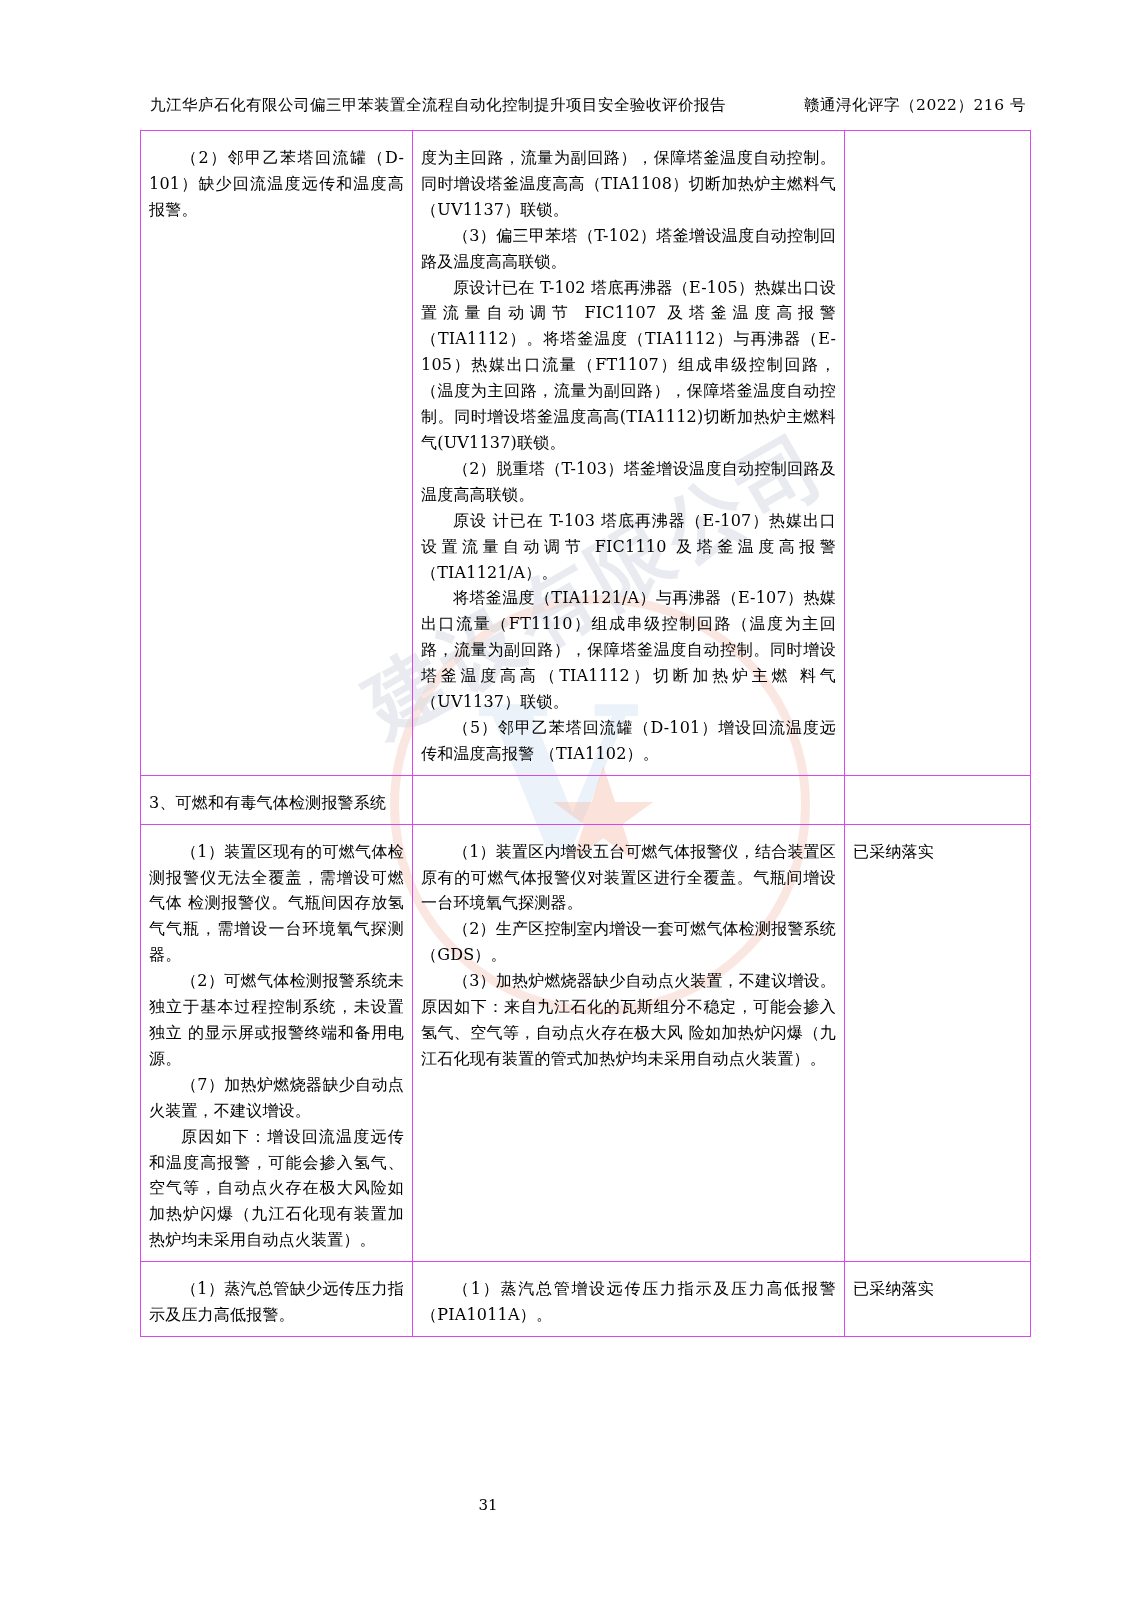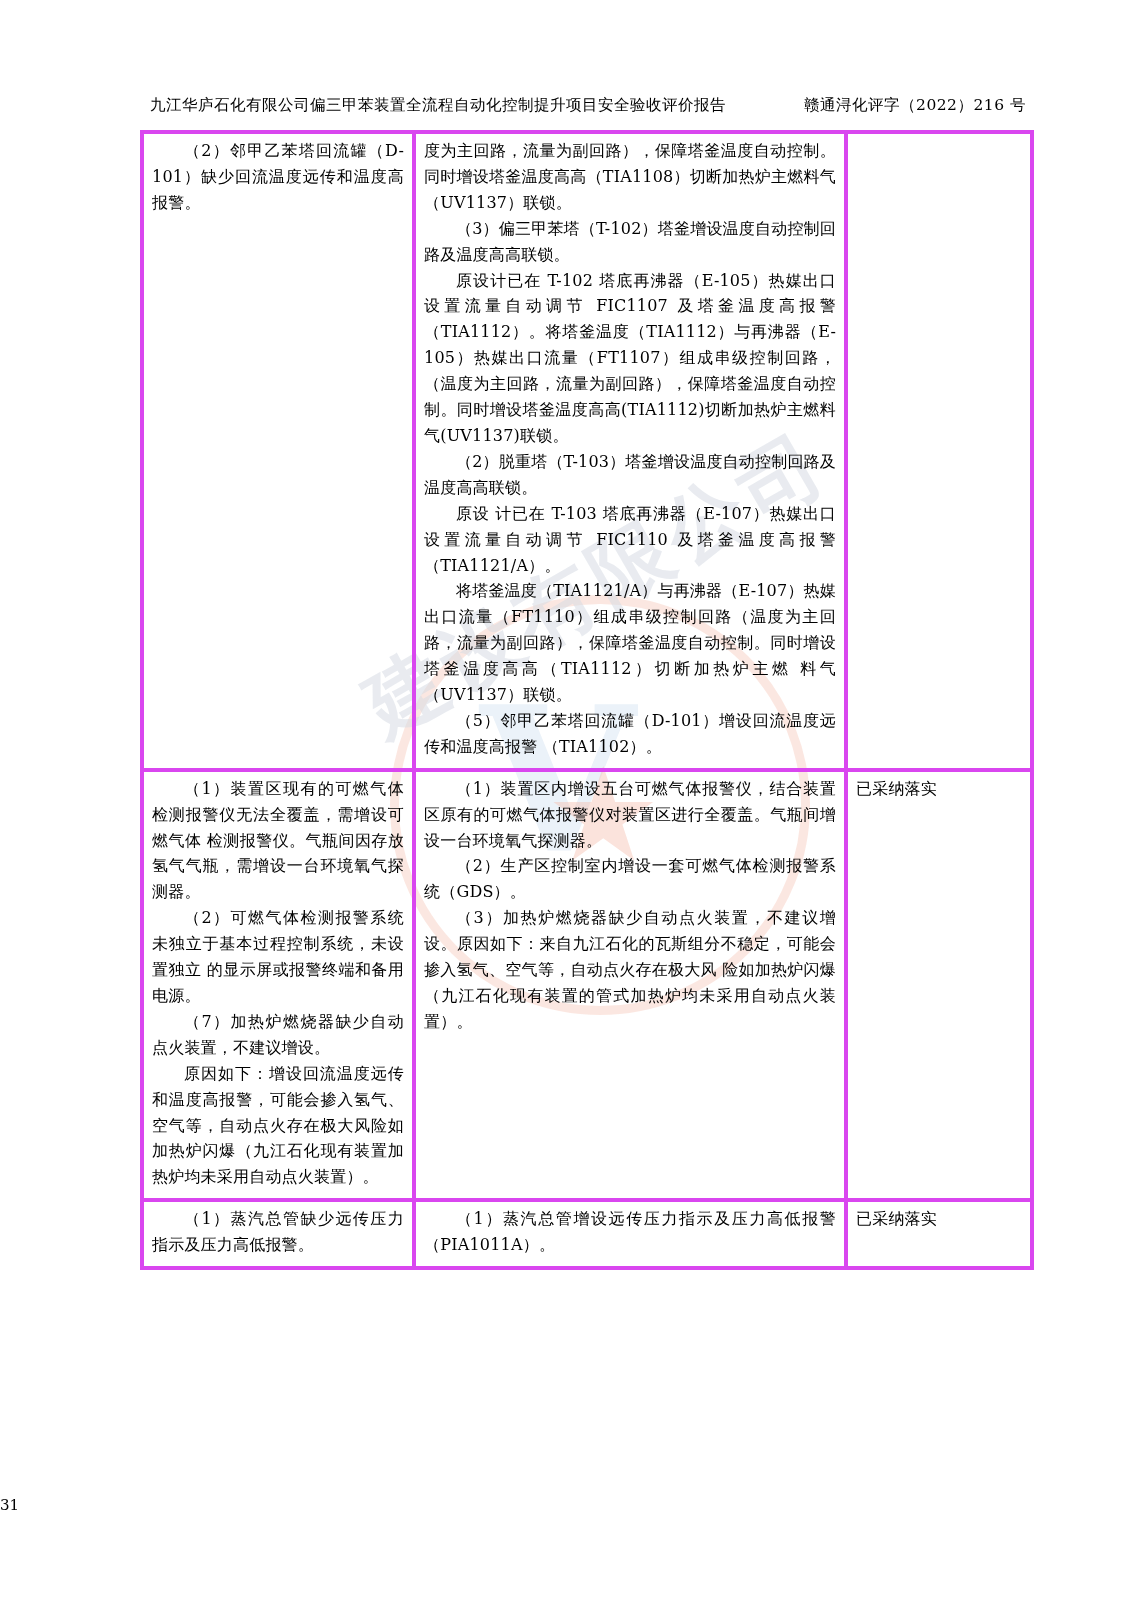--- a/index.html
+++ b/index.html
@@ -97,23 +97,23 @@
   
   table.main-table {
     position: relative;
     z-index: 2;
     border-collapse: collapse;
     width: 890px;
     table-layout: fixed;
     background: transparent;
   }
   table.main-table td {
-    border: 4px solid #d946ef;
+    border: 1px solid #d946ef;
     vertical-align: top;
-    padding: 4px 8px 8px 8px;
+    padding: 14px 8px 8px 8px;
     font-size: 16px;
     line-height: 1.62;
     letter-spacing: 0.2px;
   }
   col.c1 { width: 272px; }
   col.c2 { width: 432px; }
   col.c3 { width: 186px; }
 
   p.para {
     margin: 0;
@@ -129,21 +129,21 @@
     padding-top: 12px;
     font-size: 16px;
   }
   td.empty { padding: 0; }
 
   .page-number {
     position: absolute;
     bottom: 86px;
     left: 0;
     width: 976px;
-    text-align: left;
+    text-align: center;
     font-size: 15px;
     z-index: 2;
   }
 </style>
 </head>
 <body>
 
 <div class="page">
 
   <div class="watermark">
@@ -175,20 +175,27 @@
           <p class="para">（3）偏三甲苯塔（T-102）塔釜增设温度自动控制回路及温度高高联锁。</p>
           <p class="para">原设计已在 T-102 塔底再沸器（E-105）热媒出口设置流量自动调节 FIC1107 及塔釜温度高报警（TIA1112）。将塔釜温度（TIA1112）与再沸器（E-105）热媒出口流量（FT1107）组成串级控制回路，（温度为主回路，流量为副回路），保障塔釜温度自动控制。同时增设塔釜温度高高(TIA1112)切断加热炉主燃料气(UV1137)联锁。</p>
           <p class="para">（2）脱重塔（T-103）塔釜增设温度自动控制回路及温度高高联锁。</p>
           <p class="para">原设 计已在 T-103 塔底再沸器（E-107）热媒出口设置流量自动调节 FIC1110 及塔釜温度高报警（TIA1121/A）。</p>
           <p class="para">将塔釜温度（TIA1121/A）与再沸器（E-107）热媒 出口流量（FT1110）组成串级控制回路（温度为主回路，流量为副回路），保障塔釜温度自动控制。同时增设塔釜温度高高（TIA1112）切断加热炉主燃 料气（UV1137）联锁。</p>
           <p class="para">（5）邻甲乙苯塔回流罐（D-101）增设回流温度远传和温度高报警 （TIA1102）。</p>
         </td>
         <td class="center-status"></td>
       </tr>
 
+      <tr>
+        <td>
+          <p class="para noindent">3、可燃和有毒气体检测报警系统</p>
+        </td>
+        <td class="empty"></td>
+        <td class="empty"></td>
+      </tr>
 
       <tr>
         <td>
           <p class="para">（1）装置区现有的可燃气体检测报警仪无法全覆盖，需增设可燃气体 检测报警仪。气瓶间因存放氢气气瓶，需增设一台环境氧气探测器。</p>
           <p class="para">（2）可燃气体检测报警系统未独立于基本过程控制系统，未设置独立 的显示屏或报警终端和备用电源。</p>
           <p class="para">（7）加热炉燃烧器缺少自动点火装置，不建议增设。</p>
           <p class="para">原因如下：增设回流温度远传和温度高报警，可能会掺入氢气、空气等，自动点火存在极大风险如加热炉闪爆（九江石化现有装置加热炉均未采用自动点火装置）。</p>
         </td>
         <td>
           <p class="para">（1）装置区内增设五台可燃气体报警仪，结合装置区原有的可燃气体报警仪对装置区进行全覆盖。气瓶间增设一台环境氧气探测器。</p>

